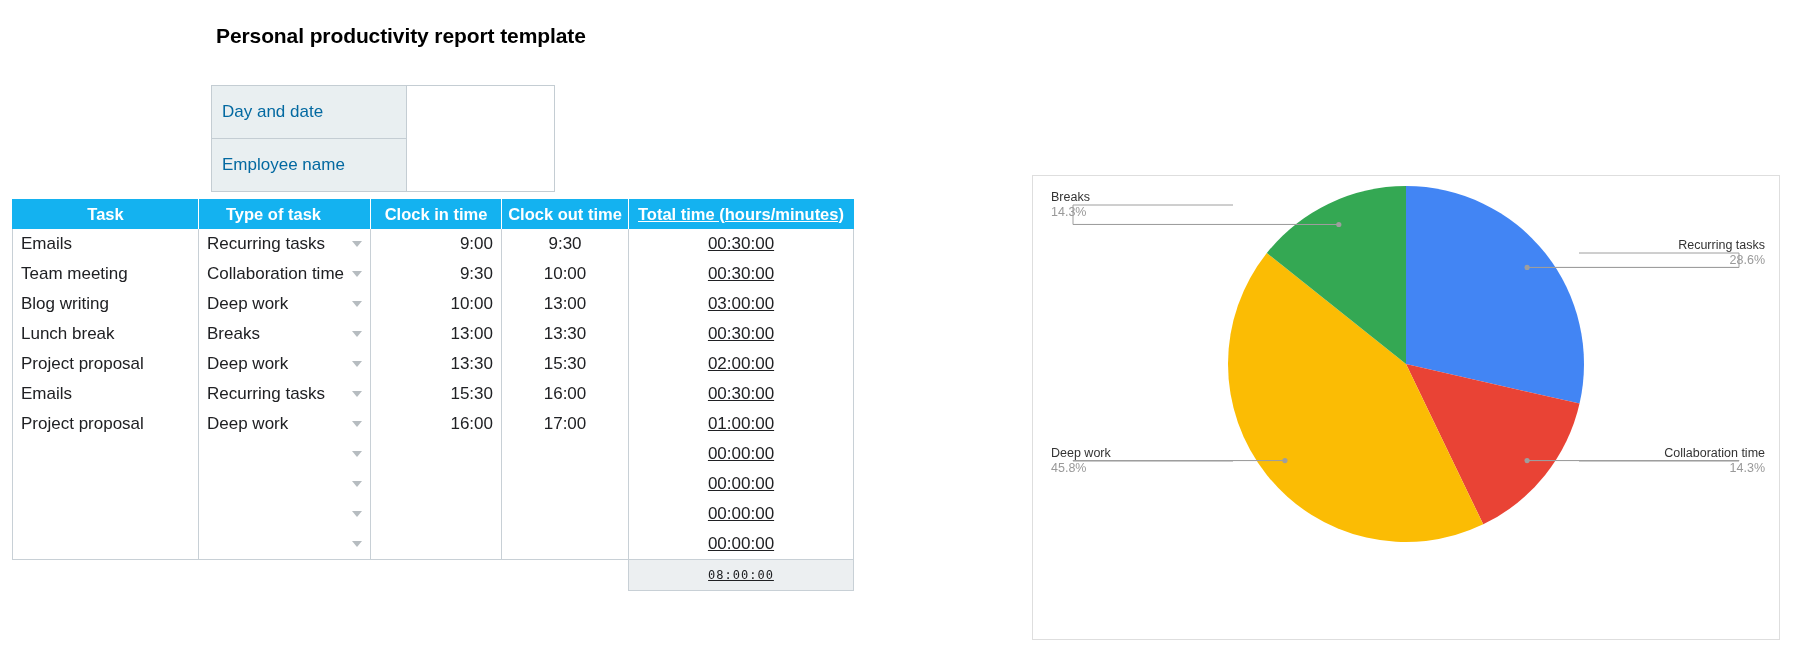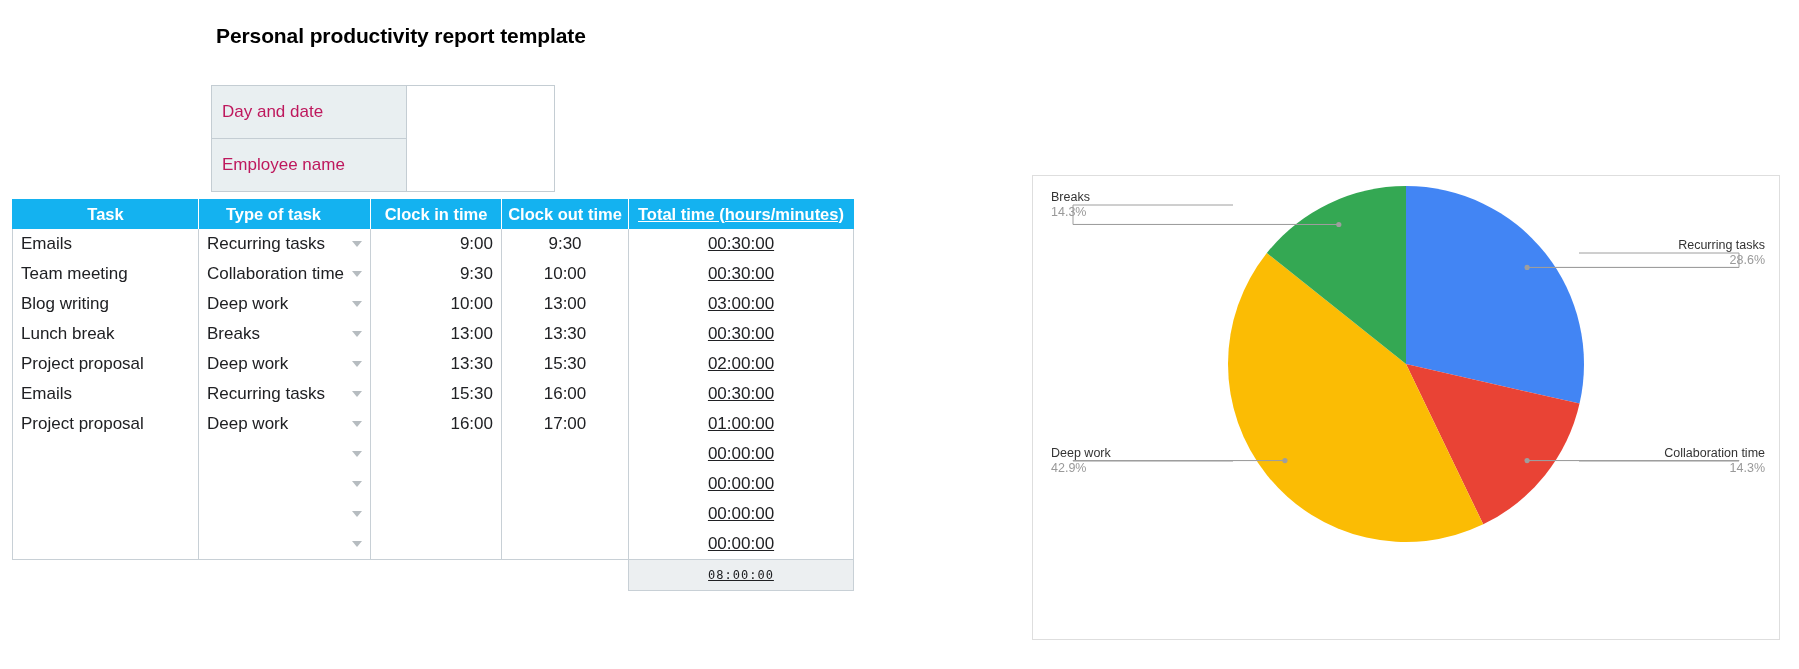--- a/index.html
+++ b/index.html
@@ -41,21 +41,21 @@
     position: absolute;
     left: 211px;
     top: 85px;
     border-collapse: collapse;
   }
   #info-box td {
     border: 1px solid #c4cdd3;
     height: 41px;
     padding: 16px 10px;
     font-size: 17px;
-    color: #be185d;
+    color: #0369a1;
     vertical-align: middle;
     box-sizing: border-box;
   }
   #info-box td.label-cell {
     background: #e9eff1;
     width: 195px;
   }
   #info-box td.value-cell {
     background: #ffffff;
     width: 148px;
@@ -350,21 +350,21 @@
       <span class="lbl-pct">14.3%</span>
     </div>
 
     <div class="pie-label lbl-right" style="right:14px; top:62px;">
       <span class="lbl-name">Recurring tasks</span>
       <span class="lbl-pct">28.6%</span>
     </div>
 
     <div class="pie-label lbl-left" style="left:18px; top:270px;">
       <span class="lbl-name">Deep work</span>
-      <span class="lbl-pct">42.9%</span>
+      <span class="lbl-pct">45.8%</span>
     </div>
 
     <div class="pie-label lbl-right" style="right:14px; top:270px;">
       <span class="lbl-name">Collaboration time</span>
       <span class="lbl-pct">14.3%</span>
     </div>
   </div>
 </div>
 
 </body></html>

